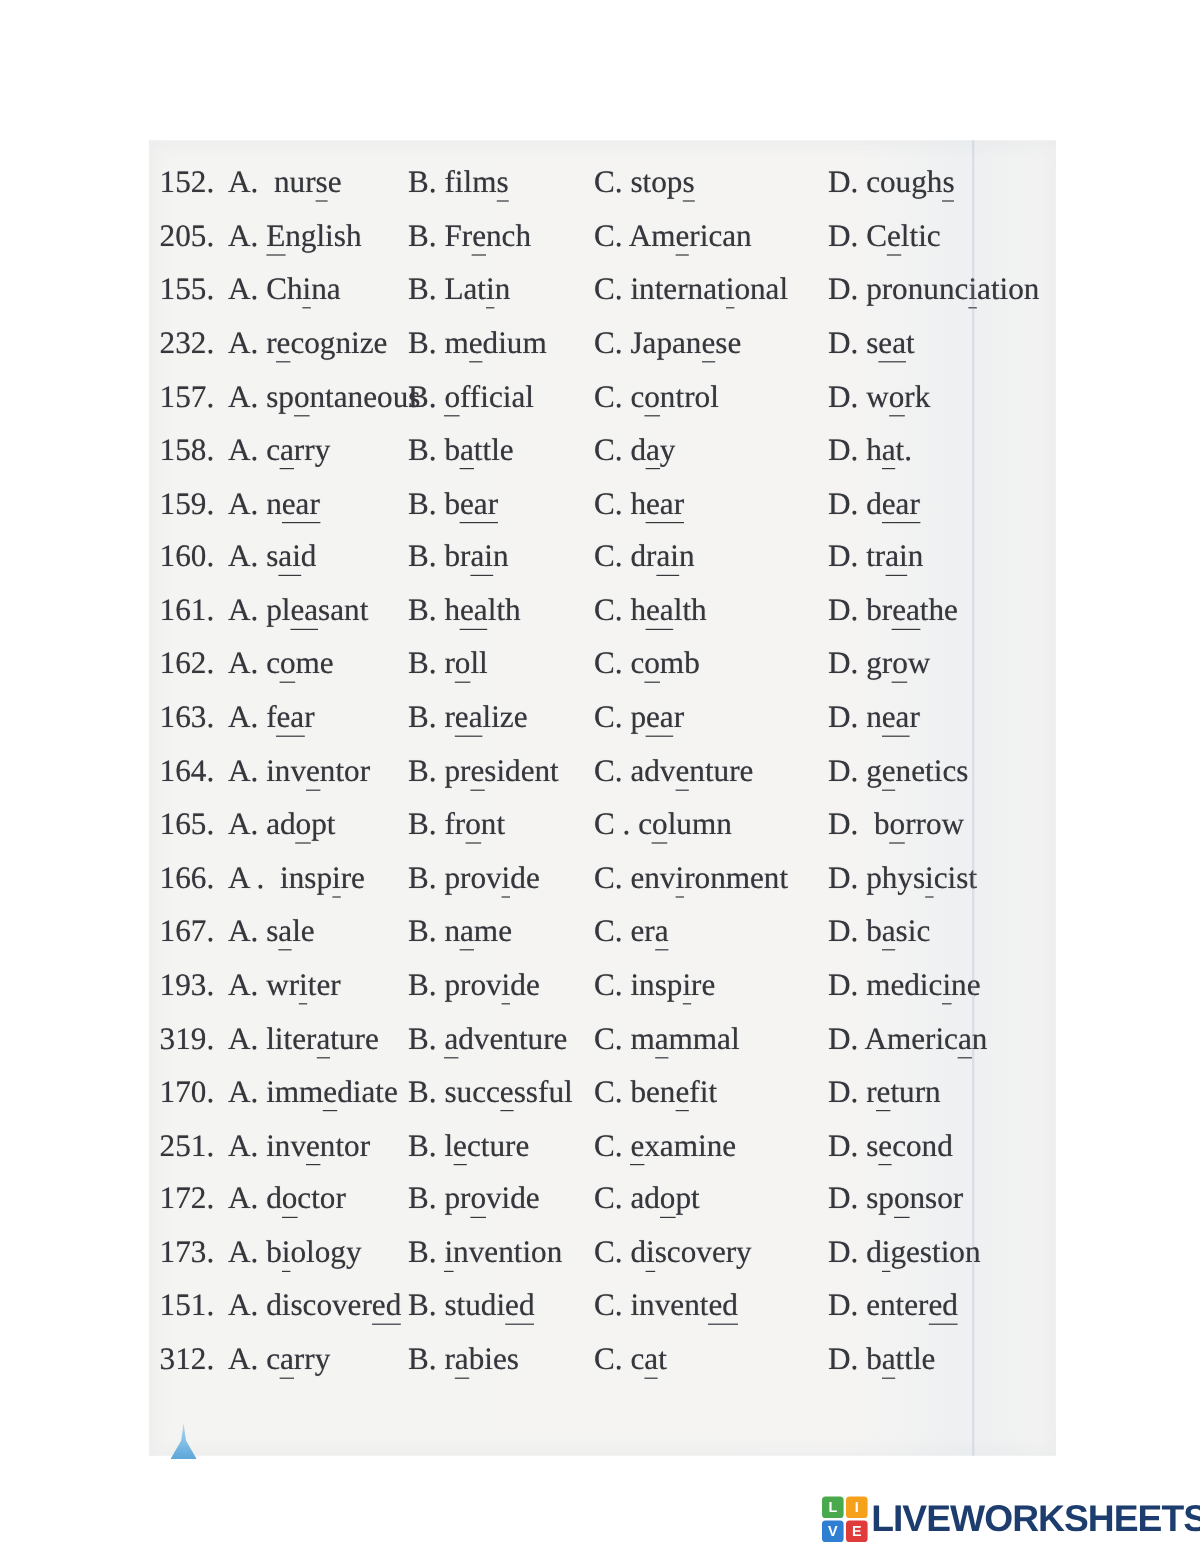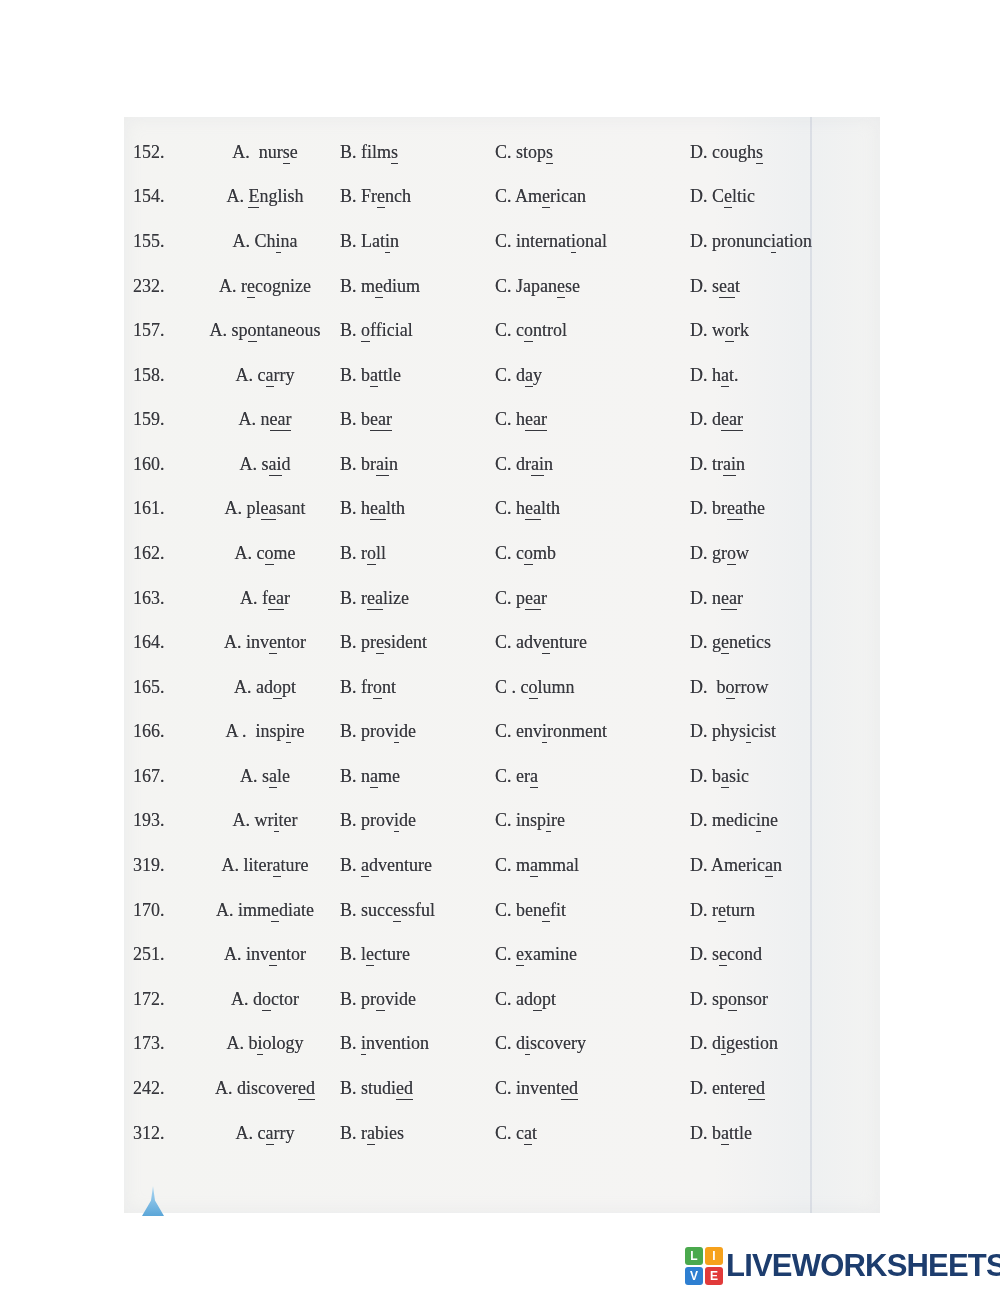--- a/index.html
+++ b/index.html
@@ -26,27 +26,27 @@
   }
   .rows {
     position: absolute;
     left: 9px; top: 13px; right: 0;
   }
   .row {
     display: flex;
     align-items: center;
     height: 44.58px;
     white-space: pre;
-    font-size: 18px;
+    font-size: 26px;
     color: #36373d;
     text-shadow: 0 0 0.6px rgba(55,56,62,0.65);
   }
   .num { width: 57px; flex: 0 0 auto; }
   .opt { flex: 0 0 auto; overflow: visible; }
-  .opt-a { width: 150px; text-align: center; }
+  .opt-a { width: 150px; }
   .opt-b { width: 155px; }
   .opt-c { width: 195px; }
   .opt-d { flex: 1 1 auto; }
   .u {
     border-bottom: 1.7px solid currentColor;
     padding-bottom: 1px;
   }
   .marker {
     position: absolute;
     left: 142px; top: 1186px;
@@ -85,41 +85,41 @@
     margin-left: 3px;
     line-height: 38px;
   }
 </style>
 </head>
 <body>
 
 <div class="paper">
   <div class="rows" id="rows">
       <div class="row"><span class="num">152.</span><span class="opt opt-a">A.  nur<span class="u">s</span>e</span><span class="opt opt-b">B. film<span class="u">s</span></span><span class="opt opt-c">C. stop<span class="u">s</span></span><span class="opt opt-d">D. cough<span class="u">s</span></span></div>
-      <div class="row"><span class="num">154.</span><span class="opt opt-a">A. <span class="u">E</span>nglish</span><span class="opt opt-b">B. Fr<span class="u">e</span>nch</span><span class="opt opt-c">C. Am<span class="u">e</span>rican</span><span class="opt opt-d">D. C<span class="u">e</span>ltic</span></div>
+      <div class="row"><span class="num">205.</span><span class="opt opt-a">A. <span class="u">E</span>nglish</span><span class="opt opt-b">B. Fr<span class="u">e</span>nch</span><span class="opt opt-c">C. Am<span class="u">e</span>rican</span><span class="opt opt-d">D. C<span class="u">e</span>ltic</span></div>
       <div class="row"><span class="num">155.</span><span class="opt opt-a">A. Ch<span class="u">i</span>na</span><span class="opt opt-b">B. Lat<span class="u">i</span>n</span><span class="opt opt-c">C. internat<span class="u">i</span>onal</span><span class="opt opt-d">D. pronunc<span class="u">i</span>ation</span></div>
       <div class="row"><span class="num">232.</span><span class="opt opt-a">A. r<span class="u">e</span>cognize</span><span class="opt opt-b">B. m<span class="u">e</span>dium</span><span class="opt opt-c">C. Japan<span class="u">e</span>se</span><span class="opt opt-d">D. s<span class="u">ea</span>t</span></div>
       <div class="row"><span class="num">157.</span><span class="opt opt-a">A. sp<span class="u">o</span>ntaneous</span><span class="opt opt-b">B. <span class="u">o</span>fficial</span><span class="opt opt-c">C. c<span class="u">o</span>ntrol</span><span class="opt opt-d">D. w<span class="u">o</span>rk</span></div>
       <div class="row"><span class="num">158.</span><span class="opt opt-a">A. c<span class="u">a</span>rry</span><span class="opt opt-b">B. b<span class="u">a</span>ttle</span><span class="opt opt-c">C. d<span class="u">a</span>y</span><span class="opt opt-d">D. h<span class="u">a</span>t.</span></div>
       <div class="row"><span class="num">159.</span><span class="opt opt-a">A. n<span class="u">ear</span></span><span class="opt opt-b">B. b<span class="u">ear</span></span><span class="opt opt-c">C. h<span class="u">ear</span></span><span class="opt opt-d">D. d<span class="u">ear</span></span></div>
       <div class="row"><span class="num">160.</span><span class="opt opt-a">A. s<span class="u">ai</span>d</span><span class="opt opt-b">B. br<span class="u">ai</span>n</span><span class="opt opt-c">C. dr<span class="u">ai</span>n</span><span class="opt opt-d">D. tr<span class="u">ai</span>n</span></div>
       <div class="row"><span class="num">161.</span><span class="opt opt-a">A. pl<span class="u">ea</span>sant</span><span class="opt opt-b">B. h<span class="u">ea</span>lth</span><span class="opt opt-c">C. h<span class="u">ea</span>lth</span><span class="opt opt-d">D. br<span class="u">ea</span>the</span></div>
       <div class="row"><span class="num">162.</span><span class="opt opt-a">A. c<span class="u">o</span>me</span><span class="opt opt-b">B. r<span class="u">o</span>ll</span><span class="opt opt-c">C. c<span class="u">o</span>mb</span><span class="opt opt-d">D. gr<span class="u">o</span>w</span></div>
       <div class="row"><span class="num">163.</span><span class="opt opt-a">A. f<span class="u">ea</span>r</span><span class="opt opt-b">B. r<span class="u">ea</span>lize</span><span class="opt opt-c">C. p<span class="u">ea</span>r</span><span class="opt opt-d">D. n<span class="u">ea</span>r</span></div>
       <div class="row"><span class="num">164.</span><span class="opt opt-a">A. inv<span class="u">e</span>ntor</span><span class="opt opt-b">B. pr<span class="u">e</span>sident</span><span class="opt opt-c">C. adv<span class="u">e</span>nture</span><span class="opt opt-d">D. g<span class="u">e</span>netics</span></div>
       <div class="row"><span class="num">165.</span><span class="opt opt-a">A. ad<span class="u">o</span>pt</span><span class="opt opt-b">B. fr<span class="u">o</span>nt</span><span class="opt opt-c">C . c<span class="u">o</span>lumn</span><span class="opt opt-d">D.  b<span class="u">o</span>rrow</span></div>
       <div class="row"><span class="num">166.</span><span class="opt opt-a">A .  insp<span class="u">i</span>re</span><span class="opt opt-b">B. prov<span class="u">i</span>de</span><span class="opt opt-c">C. env<span class="u">i</span>ronment</span><span class="opt opt-d">D. phys<span class="u">i</span>cist</span></div>
       <div class="row"><span class="num">167.</span><span class="opt opt-a">A. s<span class="u">a</span>le</span><span class="opt opt-b">B. n<span class="u">a</span>me</span><span class="opt opt-c">C. er<span class="u">a</span></span><span class="opt opt-d">D. b<span class="u">a</span>sic</span></div>
       <div class="row"><span class="num">193.</span><span class="opt opt-a">A. wr<span class="u">i</span>ter</span><span class="opt opt-b">B. prov<span class="u">i</span>de</span><span class="opt opt-c">C. insp<span class="u">i</span>re</span><span class="opt opt-d">D. medic<span class="u">i</span>ne</span></div>
       <div class="row"><span class="num">319.</span><span class="opt opt-a">A. liter<span class="u">a</span>ture</span><span class="opt opt-b">B. <span class="u">a</span>dventure</span><span class="opt opt-c">C. m<span class="u">a</span>mmal</span><span class="opt opt-d">D. Americ<span class="u">a</span>n</span></div>
       <div class="row"><span class="num">170.</span><span class="opt opt-a">A. imm<span class="u">e</span>diate</span><span class="opt opt-b">B. succ<span class="u">e</span>ssful</span><span class="opt opt-c">C. ben<span class="u">e</span>fit</span><span class="opt opt-d">D. r<span class="u">e</span>turn</span></div>
       <div class="row"><span class="num">251.</span><span class="opt opt-a">A. inv<span class="u">e</span>ntor</span><span class="opt opt-b">B. l<span class="u">e</span>cture</span><span class="opt opt-c">C. <span class="u">e</span>xamine</span><span class="opt opt-d">D. s<span class="u">e</span>cond</span></div>
       <div class="row"><span class="num">172.</span><span class="opt opt-a">A. d<span class="u">o</span>ctor</span><span class="opt opt-b">B. pr<span class="u">o</span>vide</span><span class="opt opt-c">C. ad<span class="u">o</span>pt</span><span class="opt opt-d">D. sp<span class="u">o</span>nsor</span></div>
       <div class="row"><span class="num">173.</span><span class="opt opt-a">A. b<span class="u">i</span>ology</span><span class="opt opt-b">B. <span class="u">i</span>nvention</span><span class="opt opt-c">C. d<span class="u">i</span>scovery</span><span class="opt opt-d">D. d<span class="u">i</span>gestion</span></div>
-      <div class="row"><span class="num">242.</span><span class="opt opt-a">A. discover<span class="u">ed</span></span><span class="opt opt-b">B. studi<span class="u">ed</span></span><span class="opt opt-c">C. invent<span class="u">ed</span></span><span class="opt opt-d">D. enter<span class="u">ed</span></span></div>
+      <div class="row"><span class="num">151.</span><span class="opt opt-a">A. discover<span class="u">ed</span></span><span class="opt opt-b">B. studi<span class="u">ed</span></span><span class="opt opt-c">C. invent<span class="u">ed</span></span><span class="opt opt-d">D. enter<span class="u">ed</span></span></div>
       <div class="row"><span class="num">312.</span><span class="opt opt-a">A. c<span class="u">a</span>rry</span><span class="opt opt-b">B. r<span class="u">a</span>bies</span><span class="opt opt-c">C. c<span class="u">a</span>t</span><span class="opt opt-d">D. b<span class="u">a</span>ttle</span></div>
     </div>
   <div class="fold-line"></div>
 </div>
 
 <div class="marker" id="marker" style="background: linear-gradient(rgb(174, 216, 243), rgb(91, 166, 216));"></div>
 
 <div class="footer">
   <div class="logo-grid" id="logoIcon">
       <div class="tile" style="background: rgb(74, 169, 77);">L</div>

